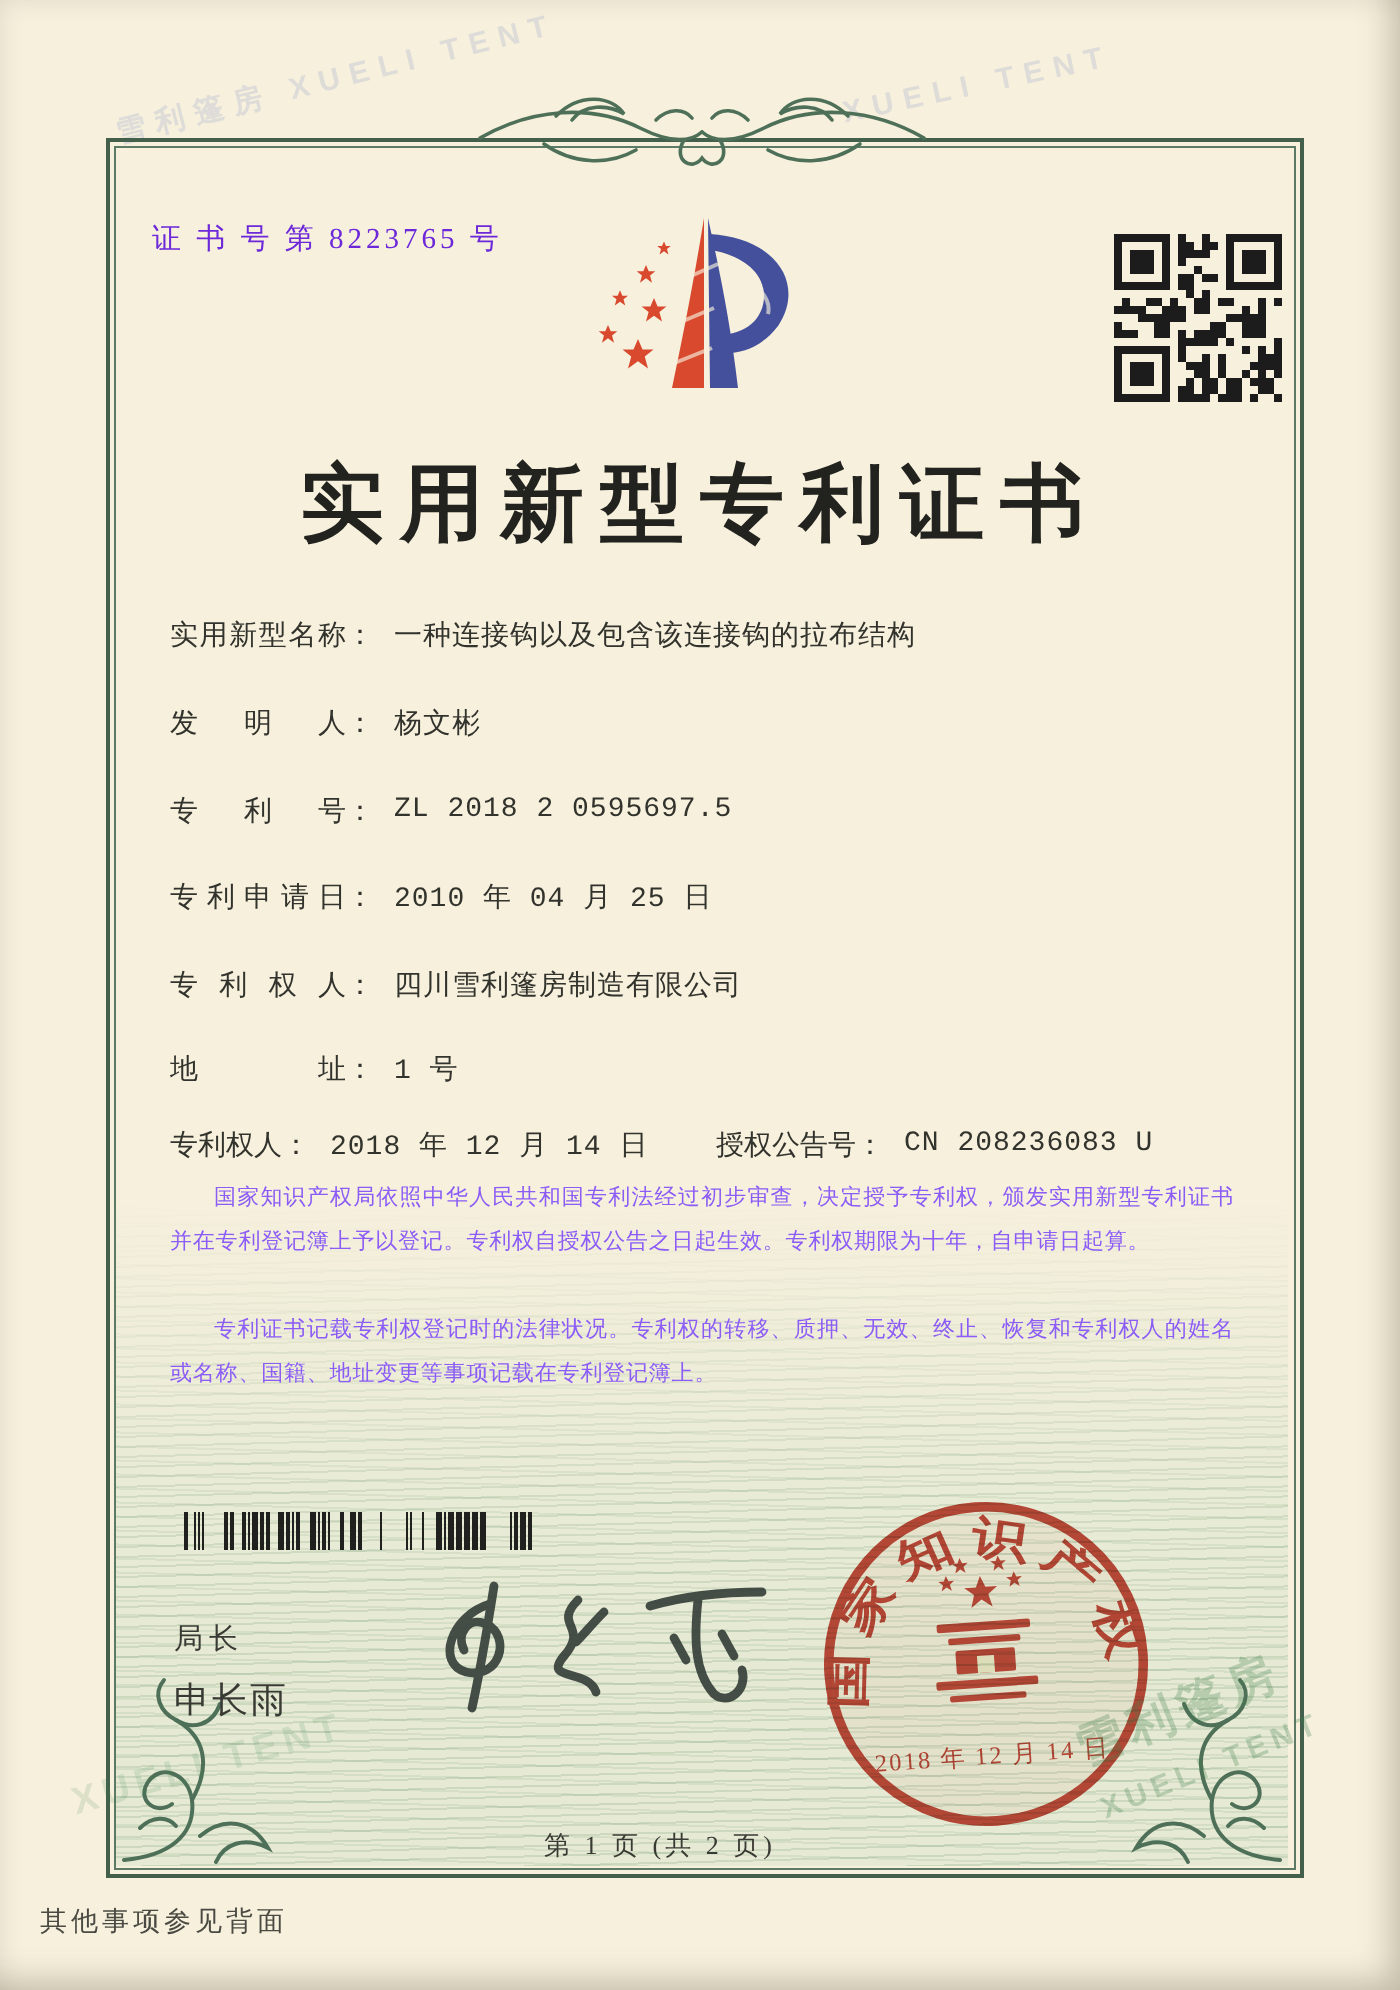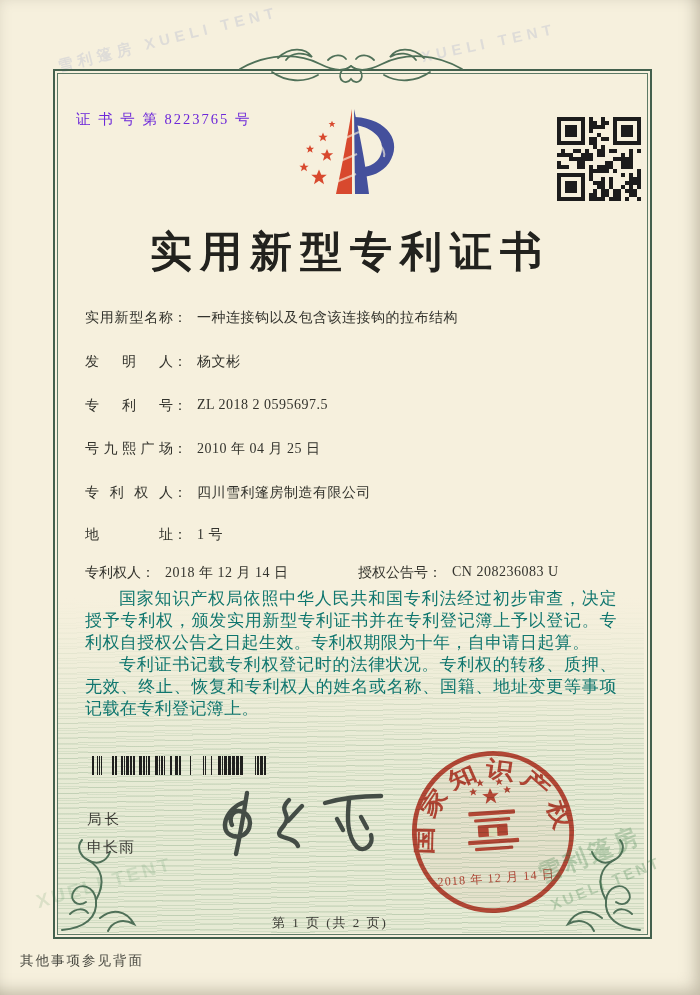--- a/index.html
+++ b/index.html
@@ -20,28 +20,28 @@
       rgba(205,224,198,.38);}
   .wm{position:absolute;white-space:nowrap;pointer-events:none;font-family:"Liberation Sans",sans-serif;font-weight:bold;}
   .wm-blue{color:rgba(100,120,195,.16);font-size:15px;letter-spacing:5px;}
   .wm-green{color:rgba(60,125,72,.28);font-size:24px;letter-spacing:3px;}
   .wm-green2{color:rgba(60,125,72,.14);font-size:19px;letter-spacing:3px;}
   #cert-no{left:76px;top:110px;font-size:14.5px;letter-spacing:2px;color:#6d28d9;}
   #title{left:0;top:224px;width:700px;text-align:center;font-size:42px;letter-spacing:8px;font-weight:600;color:#22221e;}
   .row{position:absolute;left:85px;width:540px;display:flex;align-items:flex-start;font-size:14px;color:#33332d;}
   .lbl{display:inline-block;width:88px;text-align:justify;text-align-last:justify;}
   .colon{display:inline-block;}
-  .val{margin-left:10px;letter-spacing:.5px;}
+  .val{margin-left:10px;letter-spacing:.5px;font-family:Liberation Mono, monospace;}
   .val2{display:block;}
   .grant-g{display:flex;}
   #row-grant .g1{width:273px;display:flex;}
-  .para{position:absolute;left:85px;width:532px;font-size:17px;line-height:22px;color:#0f766e;
+  .para{position:absolute;left:85px;width:532px;font-size:11px;line-height:22px;color:#8b5cf6;
         text-align:justify;text-indent:2em;letter-spacing:.4px;}
   #sig-title{left:87px;top:810px;font-size:14.5px;letter-spacing:3px;}
-  #sig-name{left:87px;top:838px;font-size:15px;letter-spacing:1px;}
+  #sig-name{left:87px;top:838px;font-size:18px;letter-spacing:1px;}
   #page-num{left:20px;top:914px;width:620px;text-align:center;font-size:13px;letter-spacing:2px;color:#3a3a34;}
   #back-note{left:20px;top:952px;width:620px;text-align:left;font-size:13.5px;letter-spacing:2px;color:#4a4a42;}
   svg{display:block;}
 </style>
 </head>
 <body>
 
 <div id="page">
 
   <div class="wm wm-blue" style="left:55px;top:30px;transform:rotate(-14deg);">
@@ -356,21 +356,21 @@
     <span class="lbl">发明人</span>
       <span class="colon">：</span>
     <span class="val">杨文彬</span>
   </div>
   <div class="row" style="top:397px;">
     <span class="lbl">专利号</span>
       <span class="colon">：</span>
     <span class="val">ZL 2018 2 0595697.5</span>
   </div>
   <div class="row" style="top:440px;">
-    <span class="lbl">号九熙广场</span>
+    <span class="lbl">专利申请日</span>
       <span class="colon">：</span>
     <span class="val">2010 年 04 月 25 日</span>
   </div>
   <div class="row" style="top:484px;">
     <span class="lbl">专利权人</span>
       <span class="colon">：</span>
     <span class="val">四川雪利篷房制造有限公司</span>
   </div>
   <div class="row" style="top:526px;">
     <span class="lbl">地址</span>

